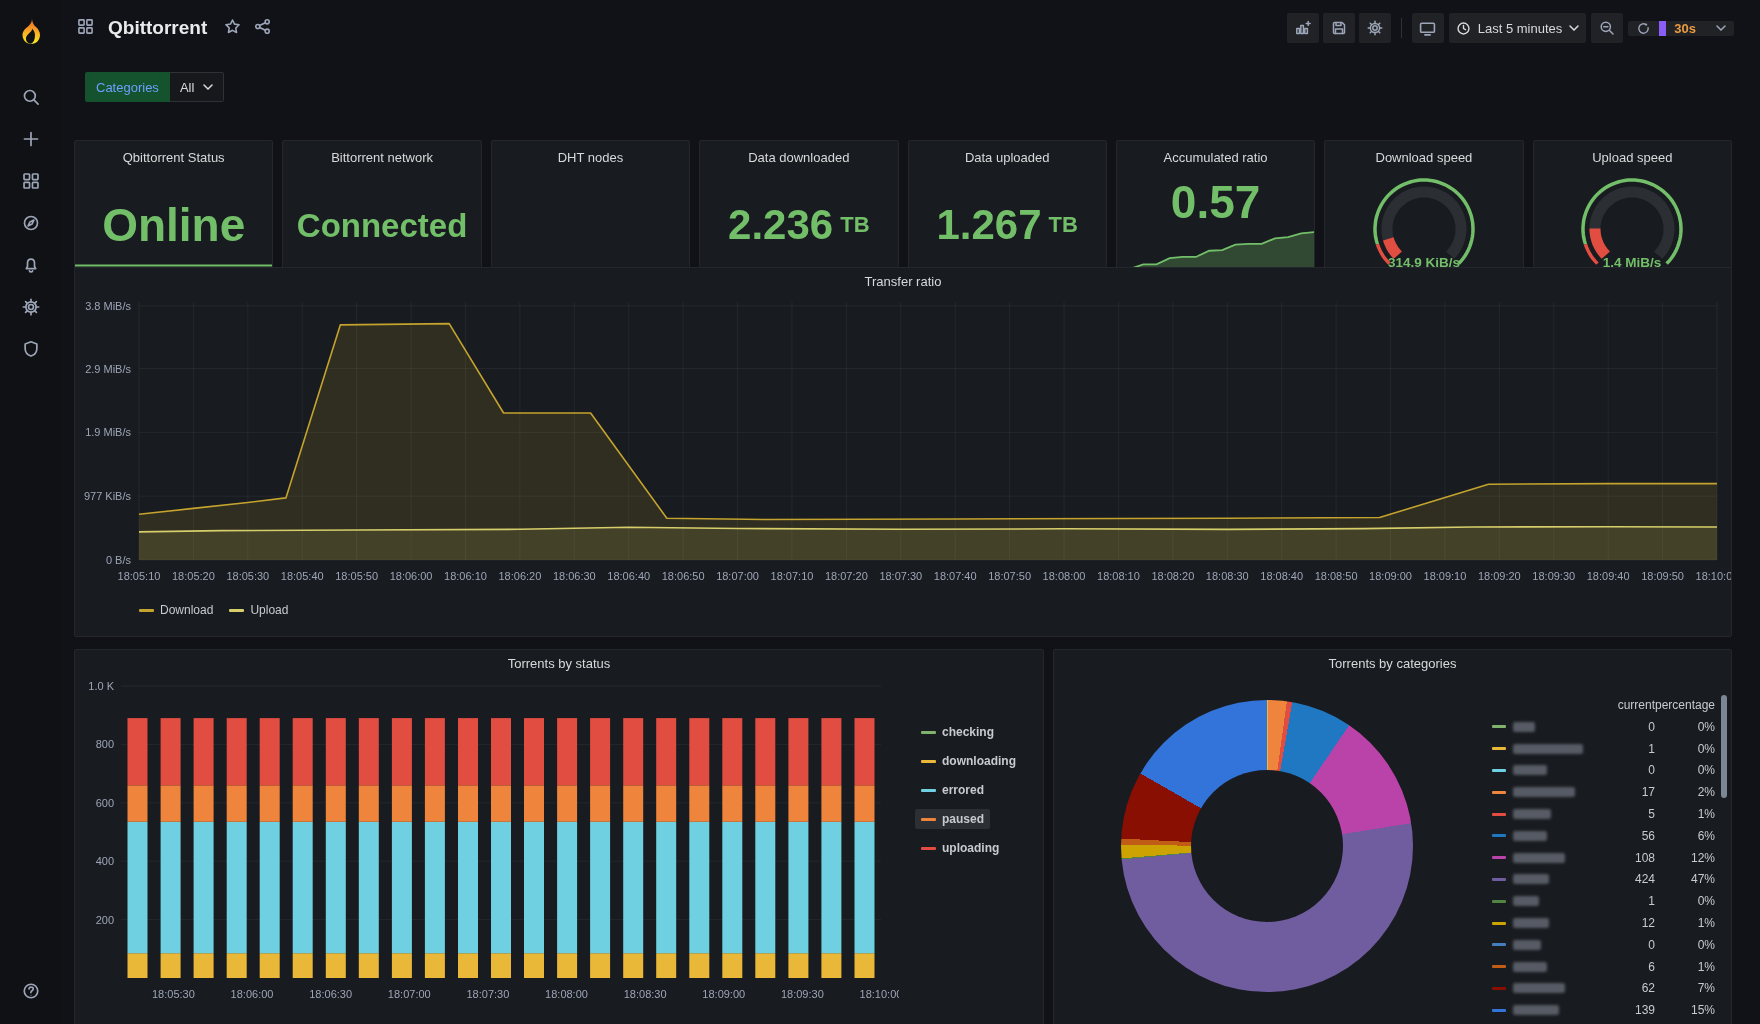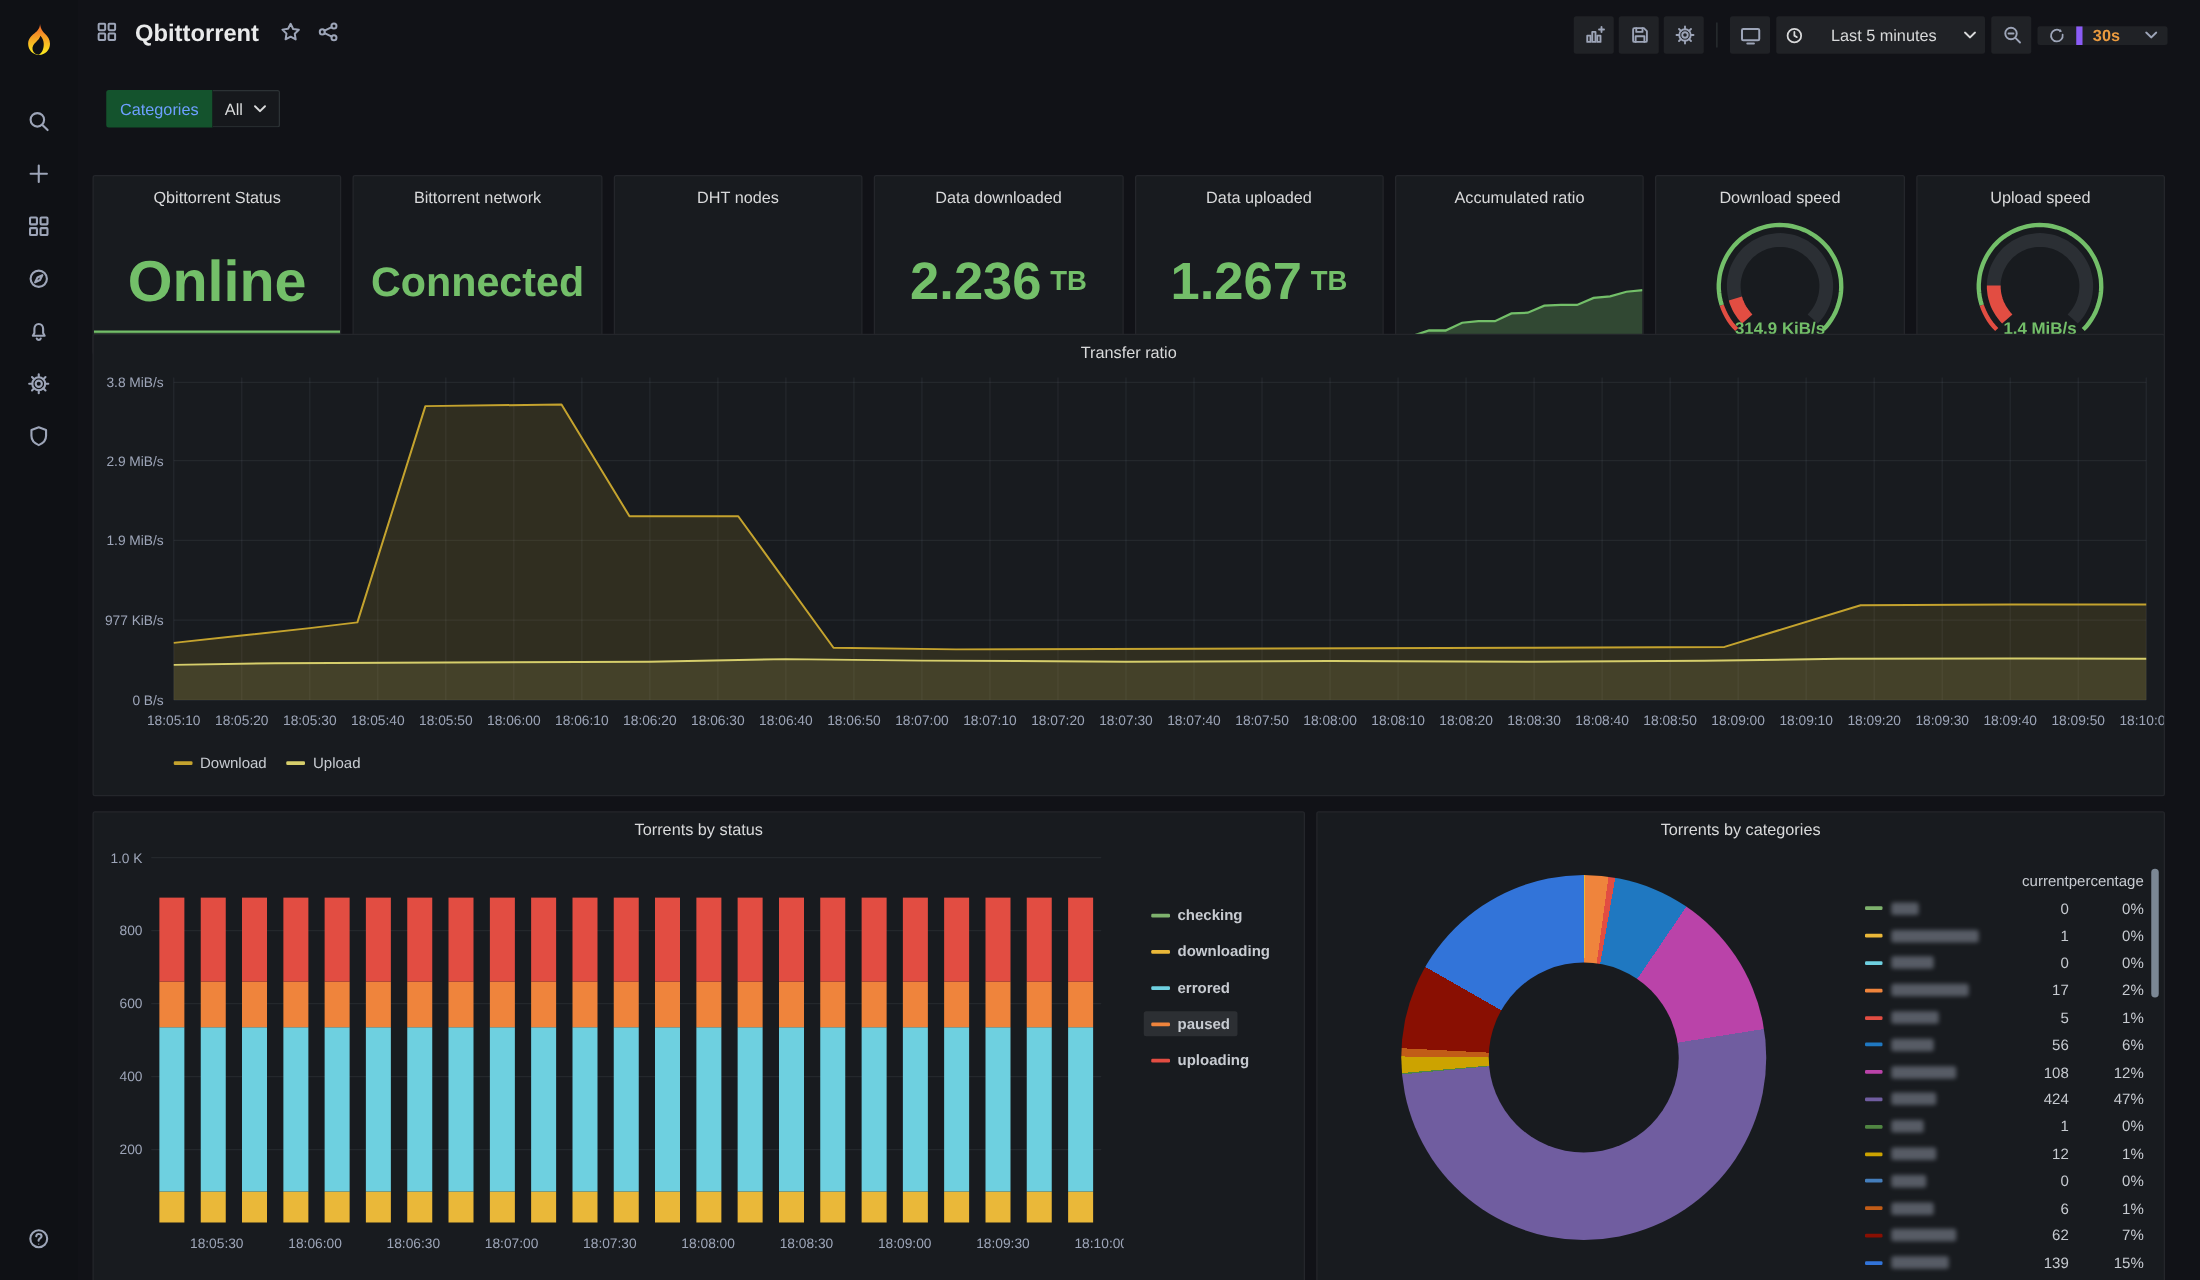--- a/index.html
+++ b/index.html
@@ -16,26 +16,26 @@
   .s-item{width:44px;height:42px;display:flex;align-items:center;justify-content:center;color:#9DA5B8;border-radius:2px;}
   .s-bottom{margin-top:auto;padding-bottom:12px;display:flex;flex-direction:column;align-items:center;}
 
   
   .topbar{position:absolute;left:62px;right:0;top:0;height:56px;display:flex;align-items:center;padding:0 26px 0 13px;}
   .tb-left{display:flex;align-items:center;gap:9px;color:#9DA5B8;}
   .tb-title{font-size:19px;font-weight:600;color:#E9EAEB;margin:0 6px 0 3px;}
   .plain-btn{color:#9DA5B8;padding:2px;}
   .tb-right{margin-left:auto;display:flex;align-items:center;gap:5px;}
   .tb-btn{height:30px;min-width:32px;padding:0 7px;background:#202226;border-radius:2px;
-          display:flex;align-items:center;justify-content:flex-end;color:#9DA5B8;gap:22px;font-size:13px;}
+          display:flex;align-items:center;justify-content:center;color:#9DA5B8;gap:7px;font-size:13px;}
   .tb-sep{width:1px;height:20px;background:#2c3235;margin:0 5px;}
   .time-picker{color:#D8D9DA;}
   .refresh-group{display:flex;align-items:stretch;background:#202226;border-radius:2px;overflow:hidden;}
   .refresh-group .seg{display:flex;align-items:center;padding:0 8px;gap:6px;color:#9DA5B8;font-size:13px;}
-  .refresh-group .seg + .seg{border-left:5px solid #8b5cf6;gap:20px;}
+  .refresh-group .seg + .seg{border-left:7px solid #8b5cf6;gap:20px;}
   .interval-label{font-weight:600;}
 
   
   .filter-row{position:absolute;left:85px;top:72px;height:30px;display:flex;align-items:stretch;}
   .chip-label{background:#14532d;color:#6E9FFF;font-size:13px;display:flex;align-items:center;
               padding:0 11px;border-radius:2px 0 0 2px;}
   .chip-value{background:#16181C;border:1px solid #2c3235;border-left:none;color:#D8D9DA;font-size:13px;
               display:flex;align-items:center;gap:9px;padding:0 10px;border-radius:0 2px 2px 0;cursor:pointer;}
 
   
@@ -324,20 +324,23 @@
     </section>
     <section class="panel stat-panel">
       <div class="stat-title">Data uploaded</div>
       <div class="stat-value" style="color: rgb(115, 191, 105); font-size: 42px;">
         <span>1.267</span>
         <span class="unit">TB</span>
       </div>
     </section>
     <section class="panel stat-panel">
       <div class="stat-title">Accumulated ratio</div>
+      <div class="stat-value" style="color: rgb(115, 191, 105); font-size: 46px; padding-bottom: 46px;">
+        <span>0.57</span>
+      </div>
       <svg class="spark" height="62" viewBox="0 0 100 30" preserveAspectRatio="none">
         <polygon points="0.0,23.4 6.7,23.1 13.3,21.0 20.0,21.0 26.7,18.0 33.3,17.4 40.0,17.4 46.7,14.4 53.3,14.1 60.0,11.4 66.7,11.1 73.3,11.1 80.0,8.4 86.7,7.8 93.3,6.0 100.0,5.4 100,30 0,30" fill="rgba(115,191,105,0.28)"></polygon>
         <polyline points="0.0,23.4 6.7,23.1 13.3,21.0 20.0,21.0 26.7,18.0 33.3,17.4 40.0,17.4 46.7,14.4 53.3,14.1 60.0,11.4 66.7,11.1 73.3,11.1 80.0,8.4 86.7,7.8 93.3,6.0 100.0,5.4" fill="none" stroke="#73BF69" stroke-width="1.8" vector-effect="non-scaling-stroke"></polyline>
       </svg>
     </section>
     <section class="panel stat-panel">
       <div class="stat-title">Download speed</div>
       <div class="gauge-wrap">
         <svg width="170" height="108">
           <polyline points="58.8,84.2 57.1,82.3 55.5,80.3 54.0,78.2 52.7,76.0 51.5,73.7 50.5,71.4 49.7,68.9 49.0,66.5 48.5,64.0 48.2,61.4 48.0,58.9 48.0,56.3 48.2,53.7 48.6,51.2 49.2,48.7 49.9,46.2 50.8,43.8 51.9,41.5 53.1,39.3 54.5,37.1 56.0,35.0 57.7,33.1 59.4,31.2 61.4,29.5 63.4,28.0 65.5,26.5 67.7,25.3 70.1,24.2 72.4,23.2 74.9,22.4 77.4,21.8 79.9,21.4 82.4,21.1 85.0,21.0 87.6,21.1 90.1,21.4 92.6,21.8 95.1,22.4 97.6,23.2 99.9,24.2 102.3,25.3 104.5,26.5 106.6,28.0 108.6,29.5 110.6,31.2 112.3,33.1 114.0,35.0 115.5,37.1 116.9,39.3 118.1,41.5 119.2,43.8 120.1,46.2 120.8,48.7 121.4,51.2 121.8,53.7 122.0,56.3 122.0,58.9 121.8,61.4 121.5,64.0 121.0,66.5 120.3,68.9 119.5,71.4 118.5,73.7 117.3,76.0 116.0,78.2 114.5,80.3 112.9,82.3 111.2,84.2" fill="none" stroke="#2B2F34" stroke-width="11"></polyline>

